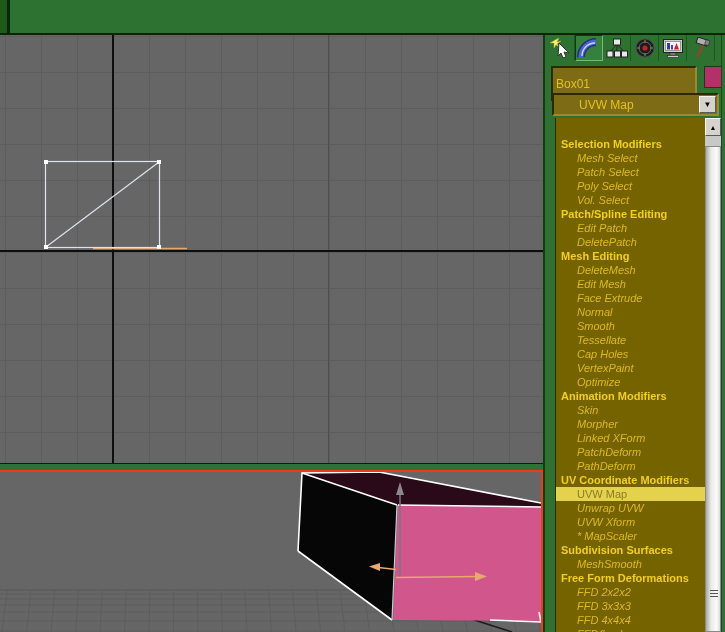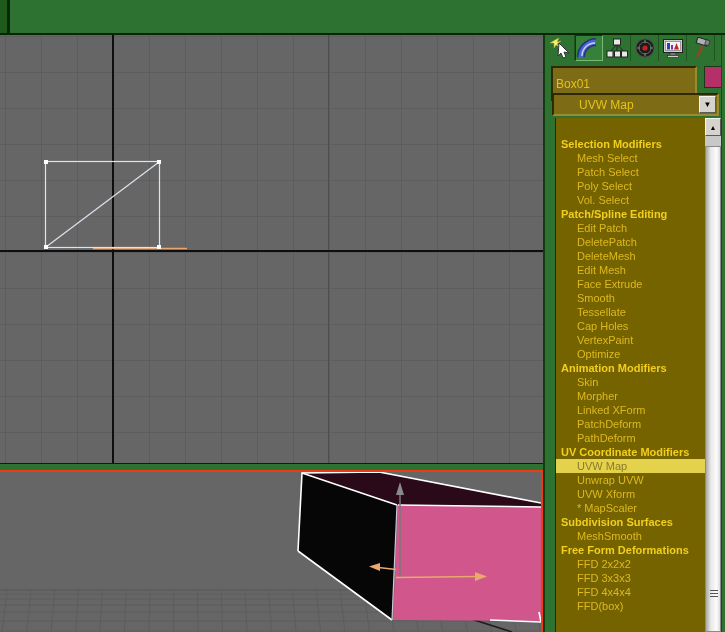--- a/index.html
+++ b/index.html
@@ -52,21 +52,21 @@
             background:#7e6b16;border:2px solid;border-color:#2f2800 #9a8a30 #9a8a30 #2f2800;}
   .dropdown .dd-text{position:absolute;left:25px;top:3px;font-size:12px;color:#e3c318;}
   .dropdown .dd-btn{position:absolute;right:1px;top:1px;width:17px;height:17px;background:#d6d3ce;
             border:1px solid;border-color:#f5f5f5 #5a5a5a #5a5a5a #f5f5f5;box-sizing:border-box;
             display:flex;align-items:center;justify-content:center;font-size:8px;color:#000;}
 
   
   .mod-list{position:absolute;left:10px;top:83px;width:150px;height:514px;background:#756300;
             border-left:1px solid #2f2800;box-sizing:border-box;overflow:hidden;padding-top:19px;}
   .mod-header{height:14px;line-height:14px;font-size:11px;font-weight:bold;color:#f2cf1c;padding-left:5px;white-space:nowrap;}
-  .mod-item{height:14px;line-height:14px;font-size:11px;color:#ddb91e;padding-left:21px;white-space:nowrap;}
+  .mod-item{height:14px;line-height:14px;font-size:11px;color:#ddb91e;padding-left:21px;white-space:nowrap;font-style:italic;}
   .mod-selected{height:14px;line-height:14px;font-size:11px;color:#8a7b2a;padding-left:21px;
                 background:#e5d24c;white-space:nowrap;}
 
   
   .scrollbar{position:absolute;left:160px;top:83px;width:16px;height:514px;background:#c8c8c8;}
   .sb-up{position:absolute;left:0;top:0;width:16px;height:18px;background:#d6d3ce;
          border:1px solid;border-color:#f5f5f5 #5a5a5a #5a5a5a #f5f5f5;box-sizing:border-box;
          display:flex;align-items:center;justify-content:center;font-size:7px;color:#000;}
   .sb-thumb{position:absolute;left:0;top:28px;width:16px;height:486px;
             background:linear-gradient(90deg,#a8a8a8,#e9e9e9 35%,#fbfbfb 75%,#dcdcdc);
@@ -237,23 +237,25 @@
 
     <div class="mod-list">
         <div class="mod-header">Selection Modifiers</div>
         <div class="mod-item">Mesh Select</div>
         <div class="mod-item">Patch Select</div>
         <div class="mod-item">Poly Select</div>
         <div class="mod-item">Vol. Select</div>
         <div class="mod-header">Patch/Spline Editing</div>
         <div class="mod-item">Edit Patch</div>
         <div class="mod-item">DeletePatch</div>
+        <div class="mod-header">Mesh Editing</div>
         <div class="mod-item">DeleteMesh</div>
         <div class="mod-item">Edit Mesh</div>
         <div class="mod-item">Face Extrude</div>
+        <div class="mod-item">Normal</div>
         <div class="mod-item">Smooth</div>
         <div class="mod-item">Tessellate</div>
         <div class="mod-item">Cap Holes</div>
         <div class="mod-item">VertexPaint</div>
         <div class="mod-item">Optimize</div>
         <div class="mod-header">Animation Modifiers</div>
         <div class="mod-item">Skin</div>
         <div class="mod-item">Morpher</div>
         <div class="mod-item">Linked XForm</div>
         <div class="mod-item">PatchDeform</div>

